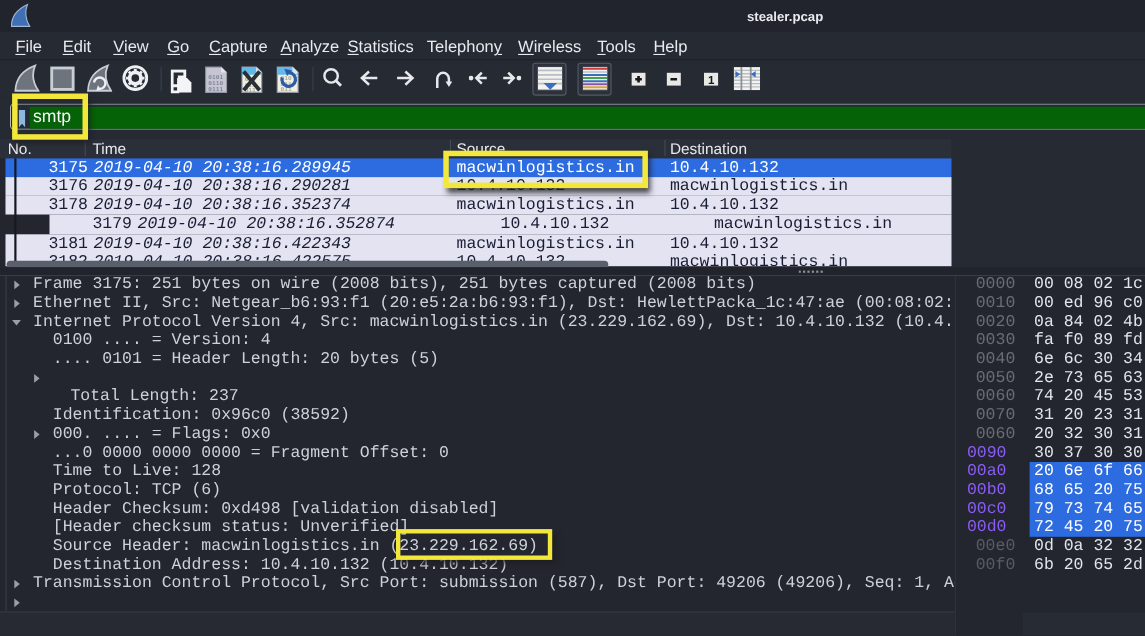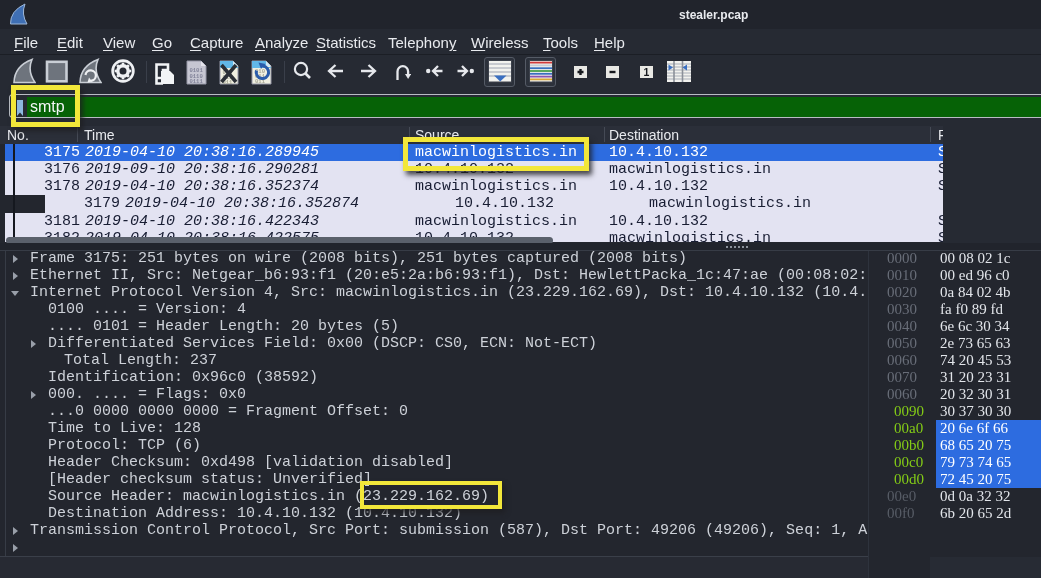--- a/index.html
+++ b/index.html
@@ -17,21 +17,21 @@
   
   #toolbar { left:0; top:55px; width:1041px; height:34px; background:#262a33; }
   .tsep { position:absolute; top:6px; width:1px; height:22px; background:#3a3f4a; }
   .pressed { position:absolute; top:56px; width:30px; height:30px; border:1px solid #555b66; border-radius:3px; background:#2c313b; }
   
   #filterwrap { left:0; top:89px; width:1041px; height:37px; background:#262a33; }
   #fieldborder { position:absolute; left:9px; top:5px; width:1032px; height:24px; border:1px solid #b9bdc4; border-right:none; border-radius:4px 0 0 4px; background:#262a33; }
   #filtergreen { position:absolute; left:27px; top:8px; width:1014px; height:20px; background:#066206; }
   #filtertext { position:absolute; left:30px; top:6px; height:24px; line-height:24px; color:#f4f6f8; font-size:16px; }
   
-  #plist { left:0; top:126px; width:943px; height:117px; background:#23262e; overflow:hidden; }
+  #plist { left:0; top:126px; width:865px; height:117px; background:#23262e; overflow:hidden; }
   #phead { position:absolute; left:0; top:0; width:1041px; height:18px; background:#2b2f39; color:#e8eaee; font-size:14px; }
   #phead span { position:absolute; top:1px; }
   .hsep { position:absolute; top:2px; width:1px; height:15px; background:#454a55; }
   .prow { position:absolute; left:5px; width:1036px; height:17px; font-size:15px; line-height:17px; }
   .prow span { position:absolute; top:0; }
   .lav { background:#e3e3f2; color:#181d33; }
   .sel { background:#2d6ce0; color:#ffffff; }
   .no { left:0px; width:75px; text-align:right; }
   .tm { left:80px;font-style:italic; }
   .src { left:410px; }
@@ -41,24 +41,24 @@
   #hscroll { position:absolute; left:6px; top:111px; width:547px; height:7px; background:#5a606b; border-radius:4px; }
   
   #split { left:0; top:243px; width:1041px; height:8px; background:#21242c; }
   
   #details { left:0; top:251px; width:868px; height:305px; background:#23262e; color:#cdd1d8; overflow:hidden; }
   .dline { position:absolute; left:0; width:1200px; height:17px; font-size:15px; line-height:17px; white-space:pre; }
   .tric { position:absolute; width:0; height:0; border-left:5px solid #999fa9; border-top:4px solid transparent; border-bottom:4px solid transparent; }
   .trie { position:absolute; width:0; height:0; border-top:5px solid #999fa9; border-left:4px solid transparent; border-right:4px solid transparent; }
   
   #hexsep { left:868px; top:251px; width:7px; height:327px; background:#23262e; border-left:1px solid #2e333d; }
-  #hex { left:875px; top:251px; width:166px; height:327px; background:#23262e; overflow:hidden;font-family:Liberation Serif, serif; }
+  #hex { left:875px; top:251px; width:166px; height:327px; background:#23262e; overflow:hidden; }
   .hline { position:absolute; height:17px; font-size:15px; line-height:17px; white-space:pre; }
   .off { left:12px; color:#686d78; }
-  .offb { left:19px; color:#84cc16; }
+  .offb { left:4px; color:#8b5cf6; }
   .offd { left:12px; color:#575c66; }
   .byt { left:65px; color:#e2e5ea; }
   #hexblue { position:absolute; left:61px; top:169px; width:105px; height:68px; background:#2d6ce0; }
   .bytw { left:65px; color:#ffffff; }
   
   #status { left:0; top:557px; width:868px; height:21px; background:#272a33; }
   #status2 { left:930px; top:557px; width:111px; height:21px; background:#272b34; }
   #statline { left:0; top:556px; width:868px; height:1px; background:#3a3f49; }
   
   .ybox { position:absolute; border:4px solid #f2e73a; box-shadow:3px 4px 5px rgba(30,30,34,0.8); }
@@ -249,21 +249,21 @@
     </div>
     <div class="prow sel mono" style="top:18px">
       <span class="no">3175</span>
       <span class="tm">2019-04-10 20:38:16.289945</span>
       <span class="src">macwinlogistics.in</span>
       <span class="dst">10.4.10.132</span>
       <span class="prt">SMTP</span>
     </div>
     <div class="prow lav mono" style="top:35px">
       <span class="no">3176</span>
-      <span class="tm">2019-09-10 20:38:16.290281</span>
+      <span class="tm">2019-04-10 20:38:16.290281</span>
       <span class="src">10.4.10.132</span>
       <span class="dst">macwinlogistics.in</span>
       <span class="prt">SMTP</span>
     </div>
     <div class="prow lav mono" style="top:52px">
       <span class="no">3178</span>
       <span class="tm">2019-04-10 20:38:16.352374</span>
       <span class="src">macwinlogistics.in</span>
       <span class="dst">10.4.10.132</span>
       <span class="prt">SMTP</span>
@@ -305,21 +305,21 @@
       </g>
     </svg>
   </div>
 
   <div id="details" class="abs mono">
     <div class="dline" style="top:-1px"><span class="tric" style="left:13px;top:5px"></span><span style="position:absolute;left:30px">Frame 3175: 251 bytes on wire (2008 bits), 251 bytes captured (2008 bits)</span></div>
     <div class="dline" style="top:16px"><span class="tric" style="left:13px;top:5px"></span><span style="position:absolute;left:30px">Ethernet II, Src: Netgear_b6:93:f1 (20:e5:2a:b6:93:f1), Dst: HewlettPacka_1c:47:ae (00:08:02:1</span></div>
     <div class="dline" style="top:33px"><span class="trie" style="left:11px;top:7px"></span><span style="position:absolute;left:30px">Internet Protocol Version 4, Src: macwinlogistics.in (23.229.162.69), Dst: 10.4.10.132 (10.4.1</span></div>
     <div class="dline" style="top:50px"><span style="position:absolute;left:48px">0100 .... = Version: 4</span></div>
     <div class="dline" style="top:67px"><span style="position:absolute;left:48px">.... 0101 = Header Length: 20 bytes (5)</span></div>
-    <div class="dline" style="top:84px"><span class="tric" style="left:31px;top:5px"></span><span style="position:absolute;left:48px">Differentiated Services Field: 0x00 (DSCP: CS0, ECN: Not-ECT)</span></div>
+    <div class="dline" style="top:84px"><span class="tric" style="left:31px;top:5px"></span></div>
     <div class="dline" style="top:101px"><span style="position:absolute;left:64px">Total Length: 237</span></div>
     <div class="dline" style="top:118px"><span style="position:absolute;left:48px">Identification: 0x96c0 (38592)</span></div>
     <div class="dline" style="top:135px"><span class="tric" style="left:31px;top:5px"></span><span style="position:absolute;left:48px">000. .... = Flags: 0x0</span></div>
     <div class="dline" style="top:152px"><span style="position:absolute;left:48px">...0 0000 0000 0000 = Fragment Offset: 0</span></div>
     <div class="dline" style="top:169px"><span style="position:absolute;left:48px">Time to Live: 128</span></div>
     <div class="dline" style="top:186px"><span style="position:absolute;left:48px">Protocol: TCP (6)</span></div>
     <div class="dline" style="top:203px"><span style="position:absolute;left:48px">Header Checksum: 0xd498 [validation disabled]</span></div>
     <div class="dline" style="top:220px"><span style="position:absolute;left:48px">[Header checksum status: Unverified]</span></div>
     <div class="dline" style="top:237px"><span style="position:absolute;left:48px">Source Header: macwinlogistics.in (23.229.162.69)</span></div>
     <div class="dline" style="top:254px"><span style="position:absolute;left:48px">Destination Address: 10.4.10.132 (10.4.10.132)</span></div>

